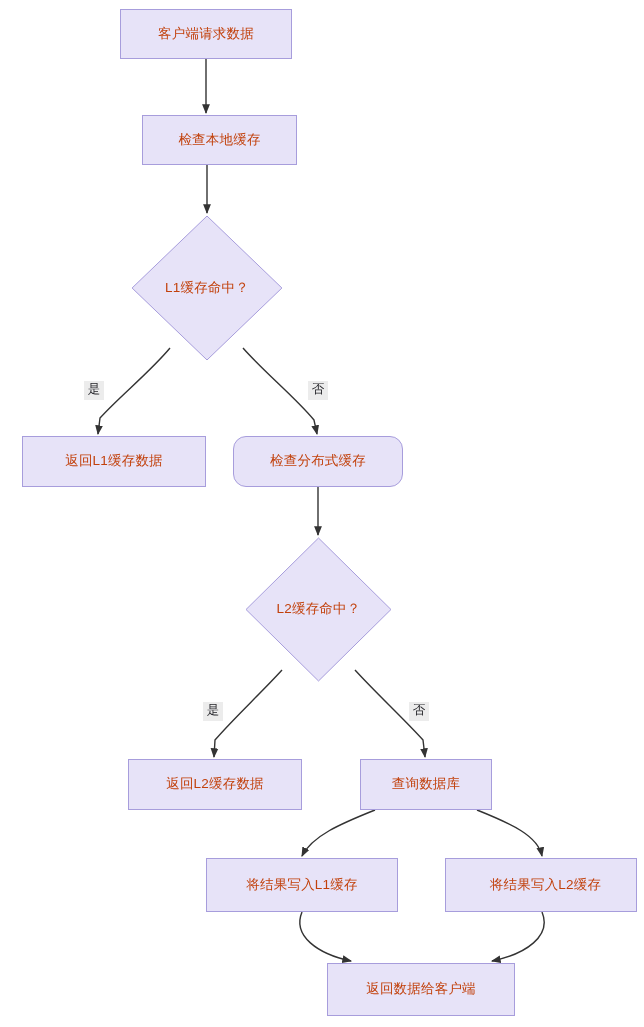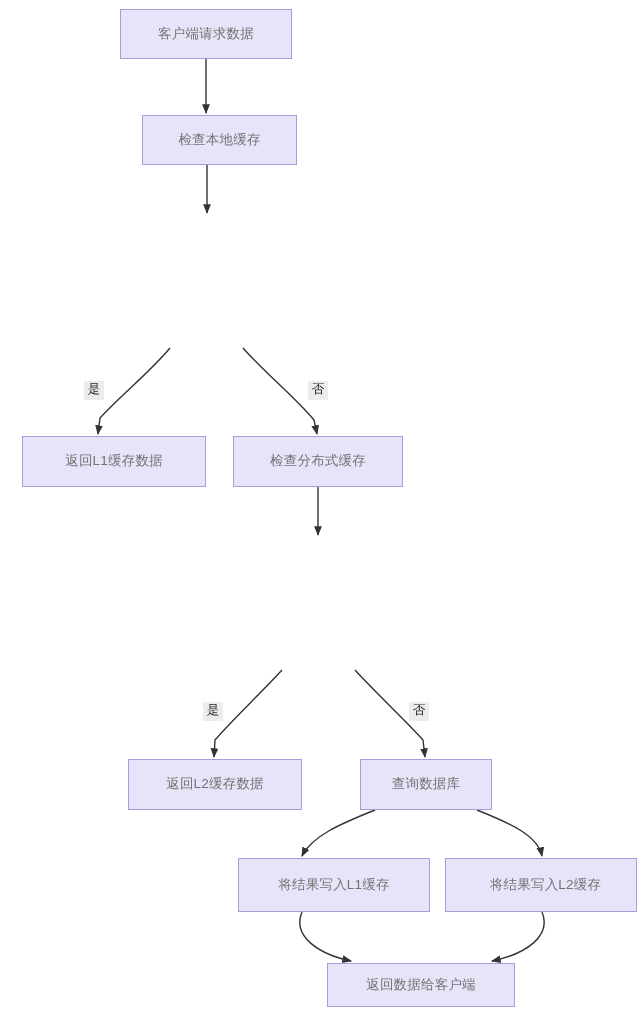--- a/index.html
+++ b/index.html
@@ -25,21 +25,21 @@
     height: 1027px;
     pointer-events: none;
   }
   .node {
     position: absolute;
     box-sizing: border-box;
     display: flex;
     align-items: center;
     justify-content: center;
     text-align: center;
-    color: #737373;
+    color: #c2410c;
     font-size: 13.5px;
     line-height: 1.2;
     letter-spacing: 0.2px;
   }
   .node.process {
     background: #e7e3f8;
     border: 1px solid #a79ddc;
   }
   .node.decision {
     background: transparent;
@@ -96,47 +96,59 @@
   </svg>
 
   <div class="node process" style="left: 120px; top: 9px; width: 172px; height: 50px;">
     <span>客户端请求数据</span>
   </div>
 
   <div class="node process" style="left: 130px; top: 115px; width: 155px; height: 50px; margin-left: 12px;">
     <span>检查本地缓存</span>
   </div>
 
+  <div class="node decision" style="left: 131px; top: 215px; width: 152px; height: 146px;">
+    <svg class="dm-shape" viewBox="0 0 100 100" preserveAspectRatio="none">
+      <polygon points="50,0.7 99.3,50 50,99.3 0.7,50" fill="#e7e3f8" stroke="#a79ddc" stroke-width="1" vector-effect="non-scaling-stroke"></polygon>
+    </svg>
+    <span class="dm-label">L1缓存命中？</span>
+  </div>
 
   <div class="node process" style="left: 22px; top: 436px; width: 184px; height: 51px;">
     <span>返回L1缓存数据</span>
   </div>
 
-  <div class="node process" style="left: 233px; top: 436px; width: 170px; height: 51px;">
+  <div class="node process" style="left: 233px; top: 436px; width: 170px; height: 51px; border-radius: 13px;">
     <span>检查分布式缓存</span>
   </div>
 
+  <div class="node decision" style="left: 245px; top: 537px; width: 147px; height: 145px;">
+    <svg class="dm-shape" viewBox="0 0 100 100" preserveAspectRatio="none">
+      <polygon points="50,0.7 99.3,50 50,99.3 0.7,50" fill="#e7e3f8" stroke="#a79ddc" stroke-width="1" vector-effect="non-scaling-stroke"></polygon>
+    </svg>
+    <span class="dm-label">L2缓存命中？</span>
+  </div>
 
   <div class="node process" style="left: 128px; top: 759px; width: 174px; height: 51px;">
     <span>返回L2缓存数据</span>
   </div>
 
   <div class="node process" style="left: 360px; top: 759px; width: 132px; height: 51px;">
     <span>查询数据库</span>
   </div>
 
-  <div class="node process" style="left: 206px; top: 858px; width: 192px; height: 54px; margin-left: 32px;">
+  <div class="node process" style="left: 206px; top: 858px; width: 192px; height: 54px;">
     <span>将结果写入L1缓存</span>
   </div>
 
   <div class="node process" style="left: 445px; top: 858px; width: 192px; height: 54px; padding-left: 9px;">
     <span>将结果写入L2缓存</span>
   </div>
 
-  <div class="node process" style="left: 327px; top: 963px; width: 188px; height: 44px;">
+  <div class="node process" style="left: 327px; top: 963px; width: 188px; height: 53px;">
     <span>返回数据给客户端</span>
   </div>
 
   <div class="edge-label" style="left: 84px; top: 381px; width: 20px; height: 19px;">是</div>
   <div class="edge-label" style="left: 308px; top: 381px; width: 20px; height: 19px;">否</div>
   <div class="edge-label" style="left: 203px; top: 702px; width: 20px; height: 19px;">是</div>
   <div class="edge-label" style="left: 409px; top: 702px; width: 20px; height: 19px;">否</div>
 
 </div>
 

